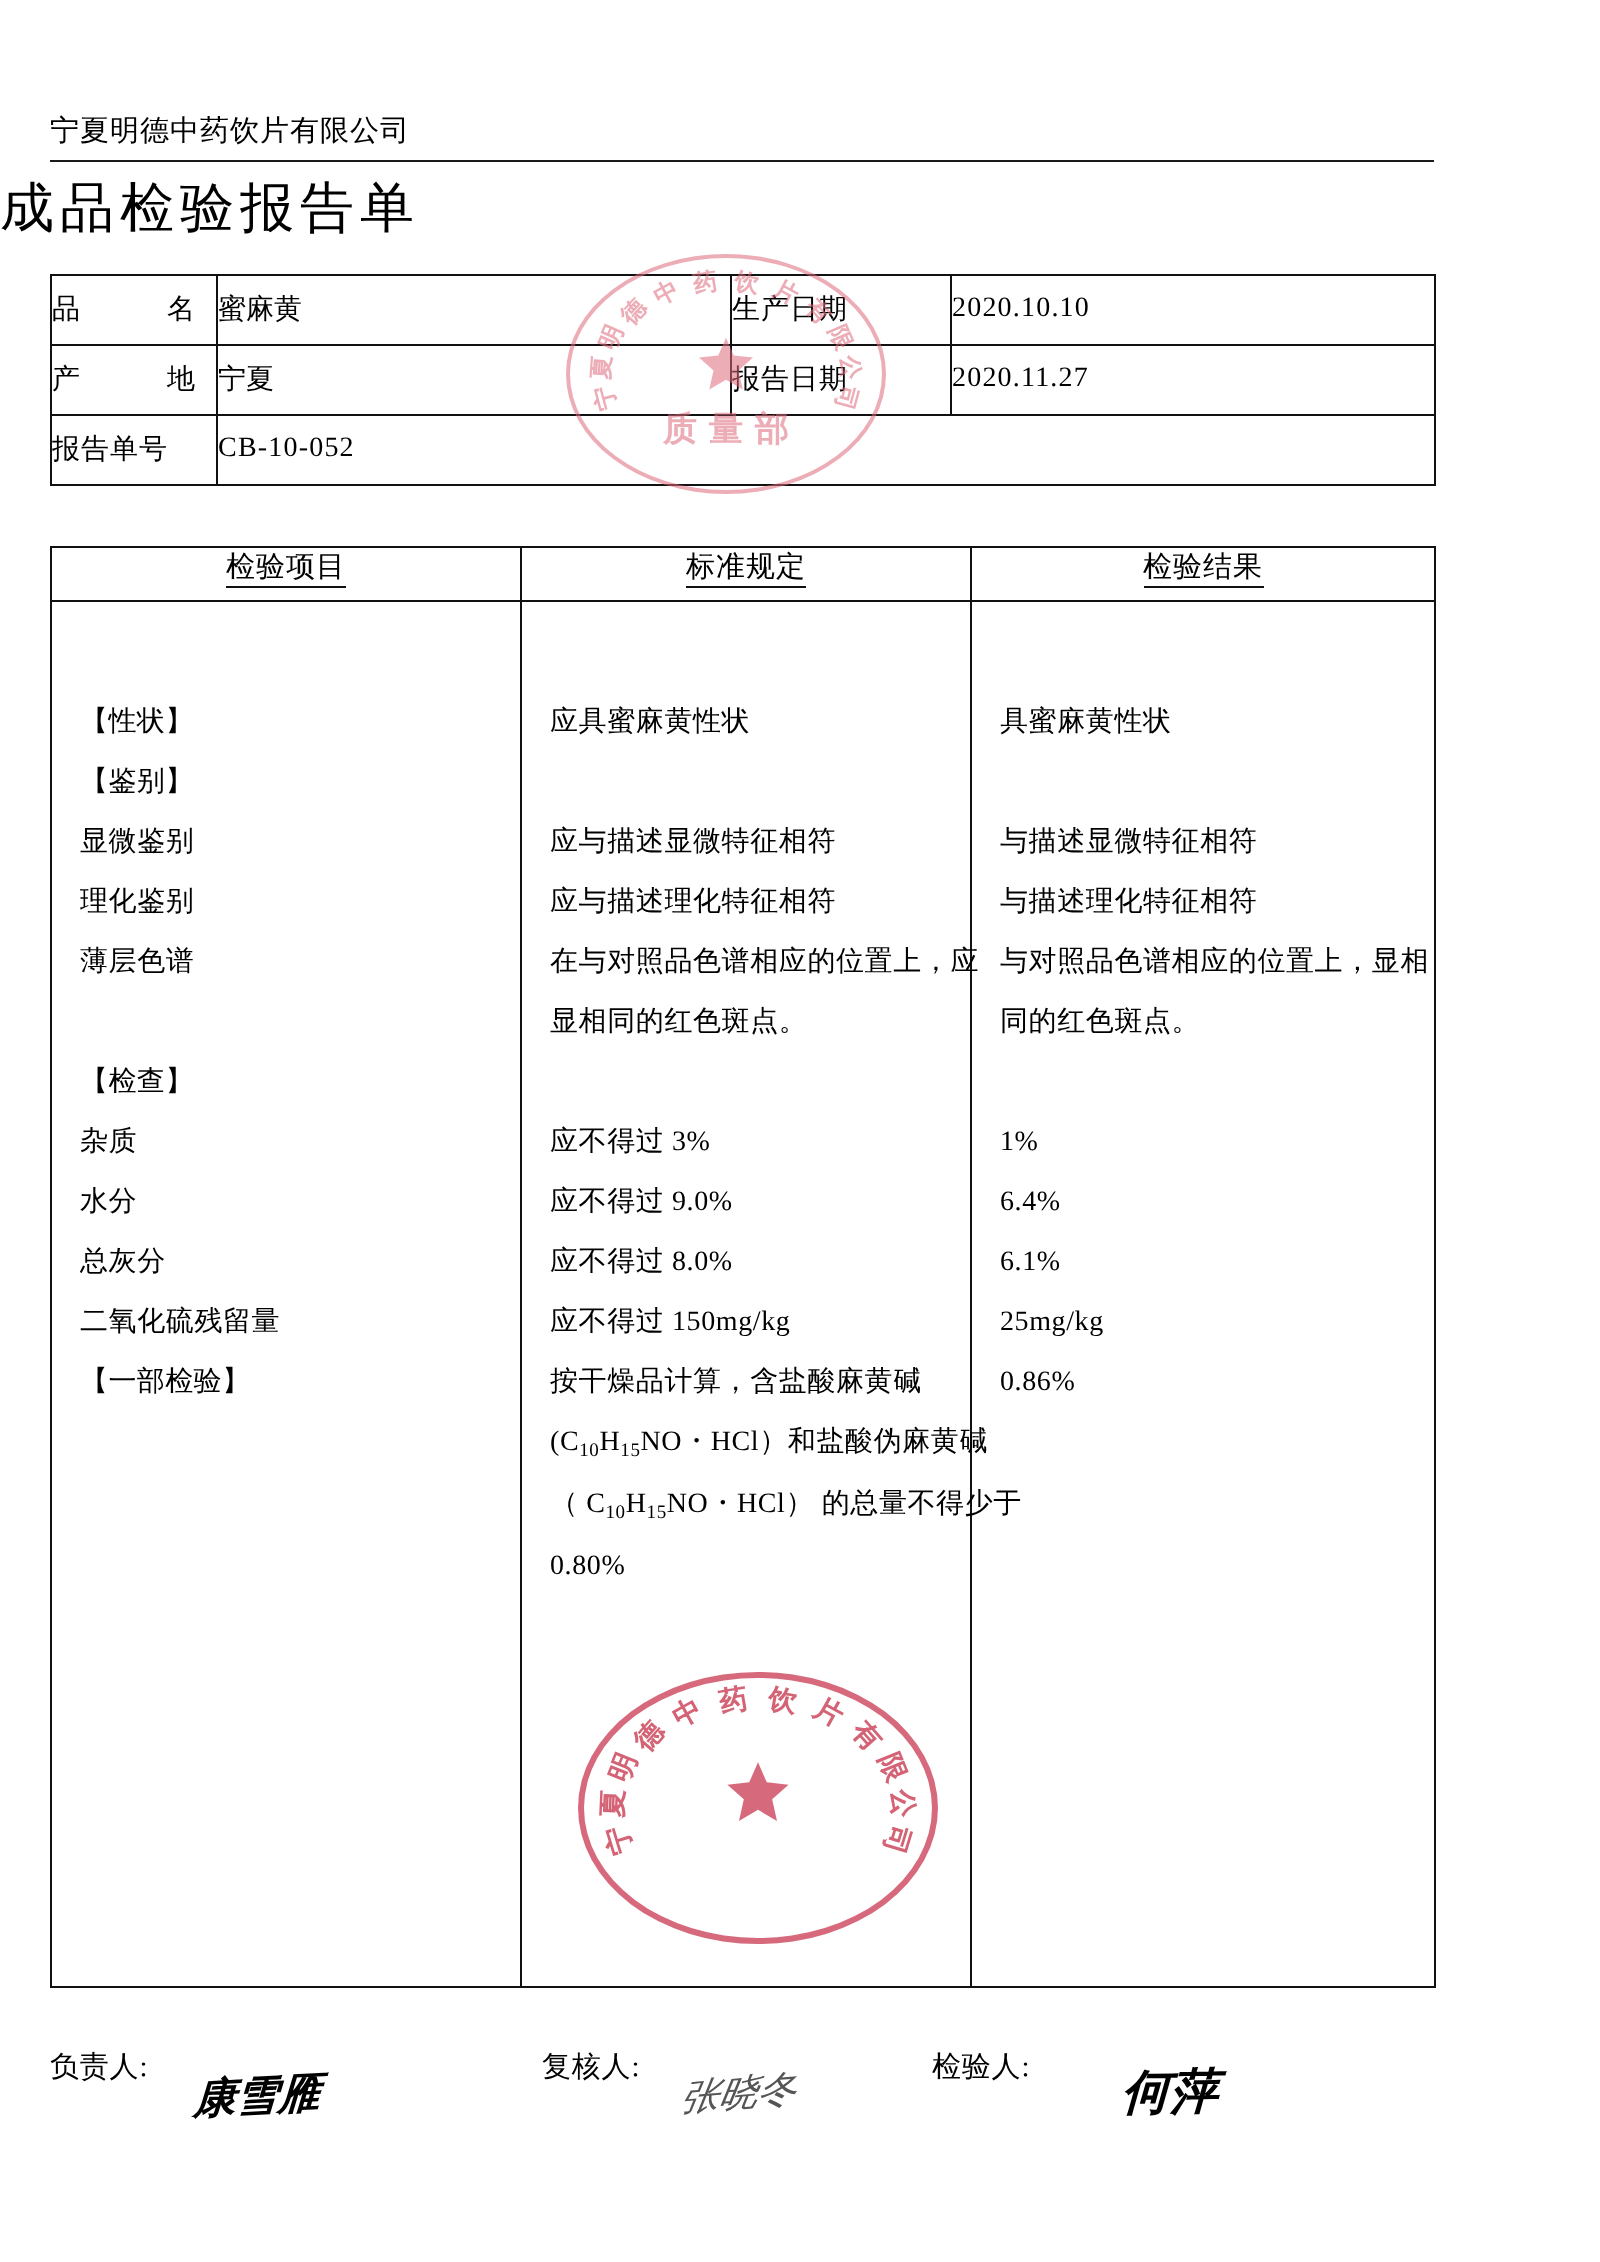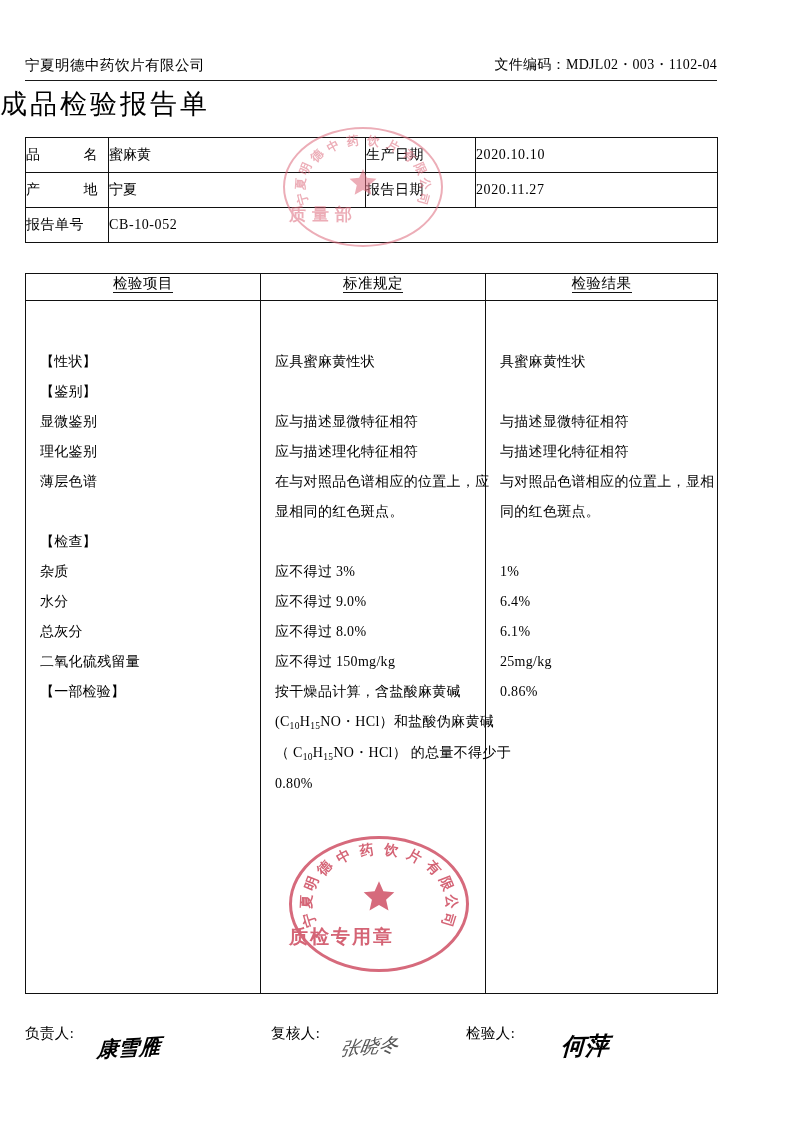--- a/index.html
+++ b/index.html
@@ -254,21 +254,21 @@
     height: 34px;
     margin-left: -17px;
     margin-top: -17px;
     color: #d1566a;
   }
   .stamp-bottom-text {
     position: absolute;
     left: 0;
     top: 88px;
     width: 180px;
-    text-align: left;
+    text-align: center;
     font-size: 19px;
     font-weight: bold;
     color: #cf4f63;
     letter-spacing: 2px;
     font-family: "Liberation Serif", "DejaVu Serif", serif;
   }
 
   
   #stamp-top {
     left: 283px;
@@ -298,23 +298,20 @@
   }
   #stamp-top .arc-char { font-size: 12px; color: #dd6b7d; }
 </style>
 </head>
 <body>
 
 <div class="page">
 
   <div class="hdr">
     <div class="hdr-company">宁夏明德中药饮片有限公司</div>
-    <div class="hdr-code">
-      <span>文件编码：</span><span>MDJL02・003・1102-04</span>
-    </div>
   </div>
   <div class="hdr-rule"></div>
 
   <div class="title">成品检验报告单</div>
 
   <table class="tbl" id="info-table">
     <colgroup>
       <col style="width:83px">
       <col style="width:257px">
       <col style="width:110px">
@@ -471,16 +468,15 @@
         <span class="arc-char" style="transform: translate(12.165px, -53.2237px) rotate(0.169773rad) translate(-50%, -50%);">饮</span>
         <span class="arc-char" style="transform: translate(35.1059px, -47.1461px) rotate(0.509319rad) translate(-50%, -50%);">片</span>
         <span class="arc-char" style="transform: translate(54.0382px, -35.6851px) rotate(0.848865rad) translate(-50%, -50%);">有</span>
         <span class="arc-char" style="transform: translate(66.7999px, -20.1493px) rotate(1.18841rad) translate(-50%, -50%);">限</span>
         <span class="arc-char" style="transform: translate(71.9339px, -2.31265px) rotate(1.52796rad) translate(-50%, -50%);">公</span>
         <span class="arc-char" style="transform: translate(68.8539px, 15.7881px) rotate(1.8675rad) translate(-50%, -50%);">司</span>
       </div>
     <svg class="star" viewBox="0 0 24 24">
       <polygon fill="currentColor" points="12,1.5 15.1,8.6 22.8,9.4 17,14.6 18.7,22.2 12,18.3 5.3,22.2 7,14.6 1.2,9.4 8.9,8.6"></polygon>
     </svg>
-    <div class="stamp-bottom-text">质检专用章</div>
   </div>
 
 </div>
 
 </body></html>

